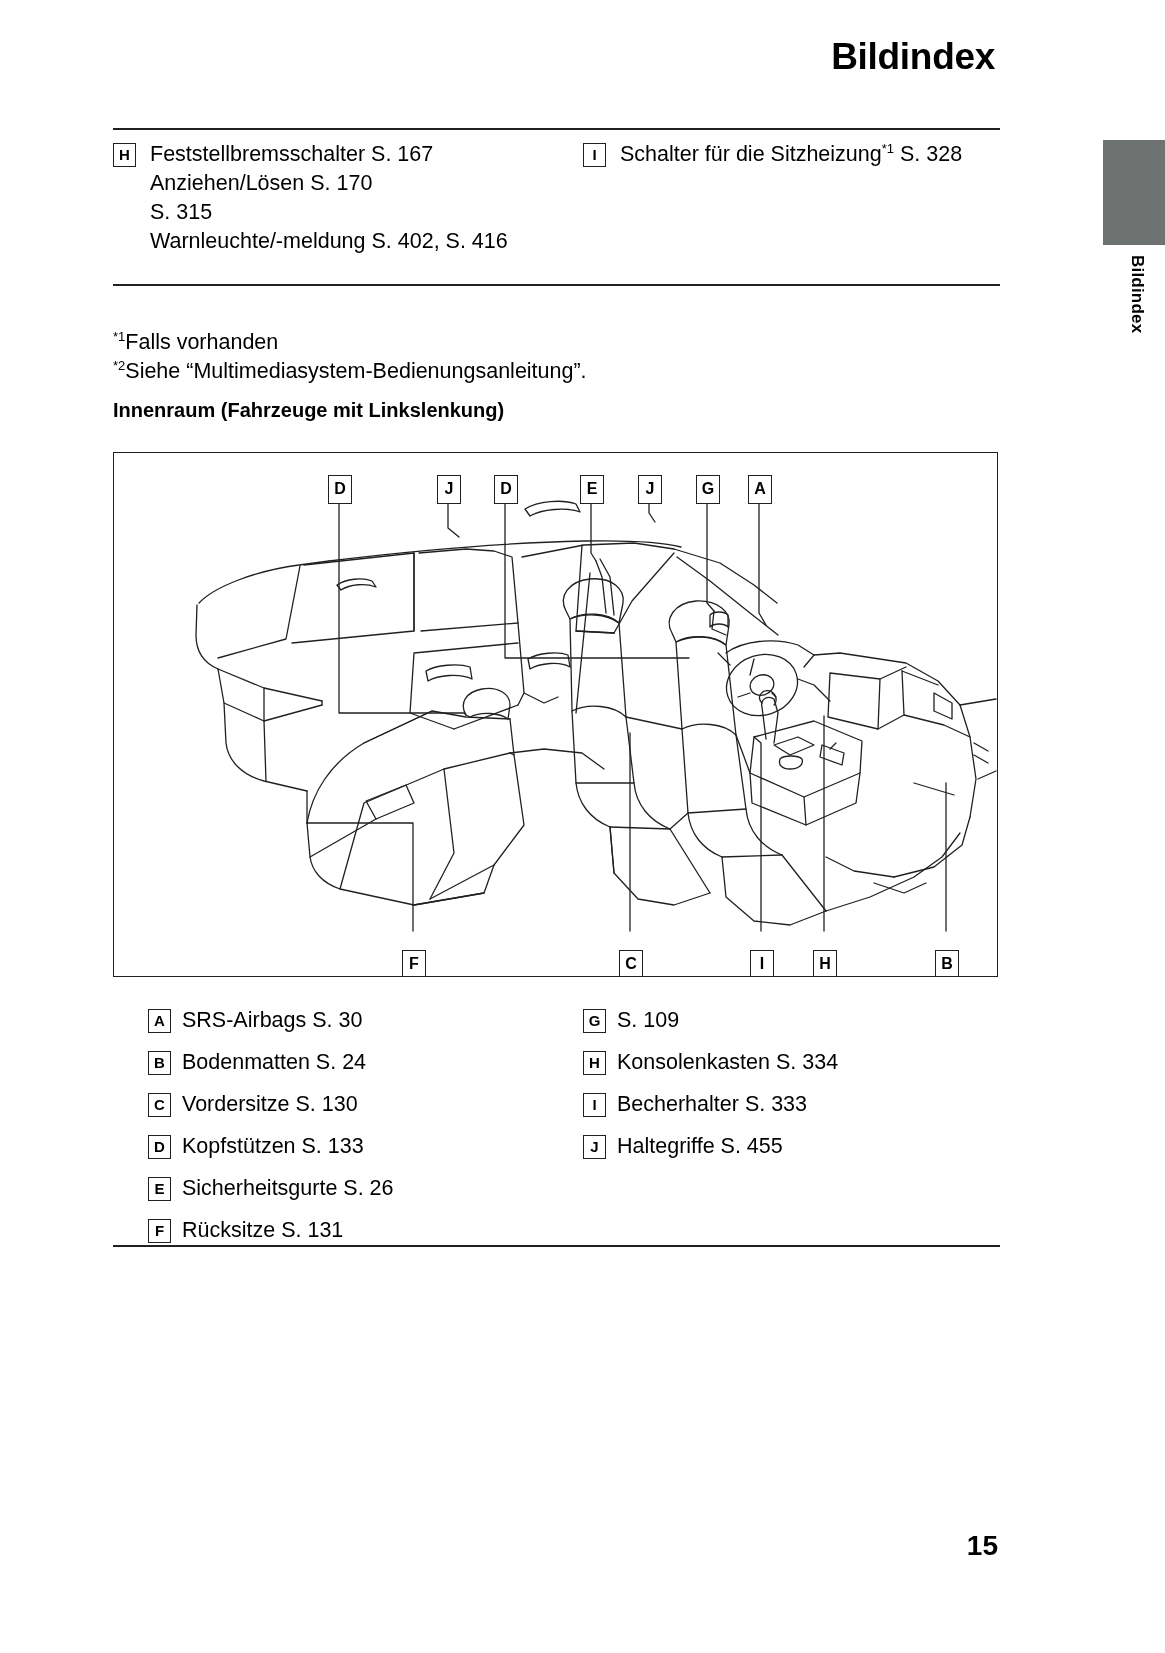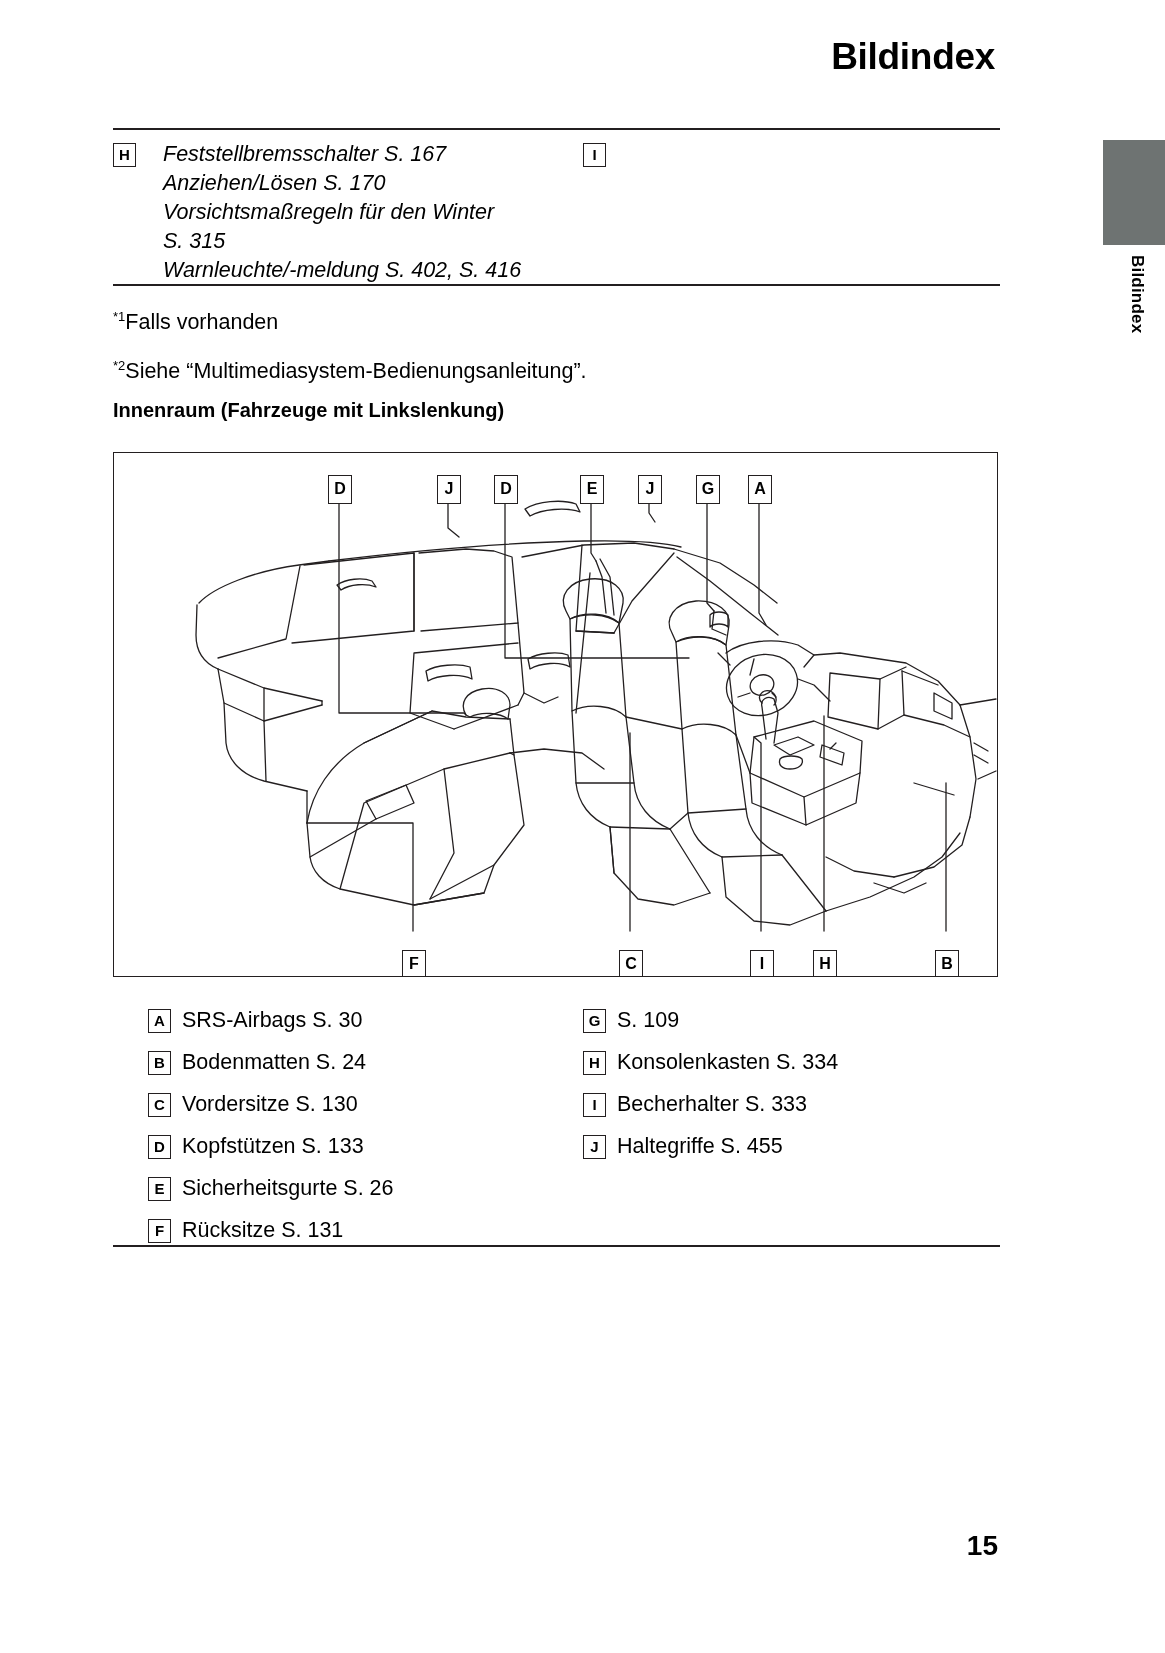--- a/index.html
+++ b/index.html
@@ -76,35 +76,34 @@
   
   .topcols { position: absolute; top: 140px; left: 113px; width: 887px; }
   .topcol-left  { position: absolute; left: 0;   top: 0; width: 470px; }
   .topcol-right { position: absolute; left: 470px; top: 0; width: 417px; }
 
   .entry { display: flex; align-items: flex-start; }
   .entry .mk { flex: 0 0 auto; margin-top: 3px; }
   .entry-text {
     font-size: 21.5px;
     line-height: 29px;
-    margin-left: 27px;
-    font-style: italic;
+    margin-left: 14px;
   }
   .entry-text .ln { display: block; white-space: nowrap; }
   sup { font-size: 13px; vertical-align: super; line-height: 0; }
 
   
   .footnote {
     position: absolute;
     left: 113px;
     font-size: 21.5px;
     line-height: 1;
     white-space: nowrap;
   }
-  .fn1 { top: 312px; }
+  .fn1 { top: 332px; }
   .fn2 { top: 361px; }
 
   .section-head {
     position: absolute;
     left: 113px;
     top: 399px;
     font-size: 20px;
     font-weight: bold;
     white-space: nowrap;
     text-align: center;
@@ -170,29 +169,31 @@
 <div class="rule rule-top"></div>
 <div class="rule rule-mid"></div>
 
 <div class="topcols">
   <div class="topcol-left">
     <div class="entry">
       <span class="mk">H</span>
       <span class="entry-text">
         <span class="ln">Feststellbremsschalter S. 167</span>
         <span class="ln">Anziehen/Lösen S. 170</span>
-        <span class="ln">Vorsichtsmaßregeln für den Winter</span>
         <span class="ln">S. 315</span>
         <span class="ln">Warnleuchte/-meldung S. 402, S. 416</span>
       </span>
     </div>
   </div>
   <div class="topcol-right">
     <div class="entry">
       <span class="mk">I</span>
+      <span class="entry-text">
+        <span class="ln"><span>Schalter für die Sitzheizung</span><sup>*1</sup><span> S. 328</span></span>
+      </span>
     </div>
   </div>
 </div>
 
 <div class="footnote fn1"><sup>*1</sup><span>Falls vorhanden</span></div>
 <div class="footnote fn2"><sup>*2</sup><span>Siehe “Multimediasystem-Bedienungsanleitung”.</span></div>
 
 <div class="section-head">Innenraum (Fahrzeuge mit Linkslenkung)</div>
 
 <div class="figure">

